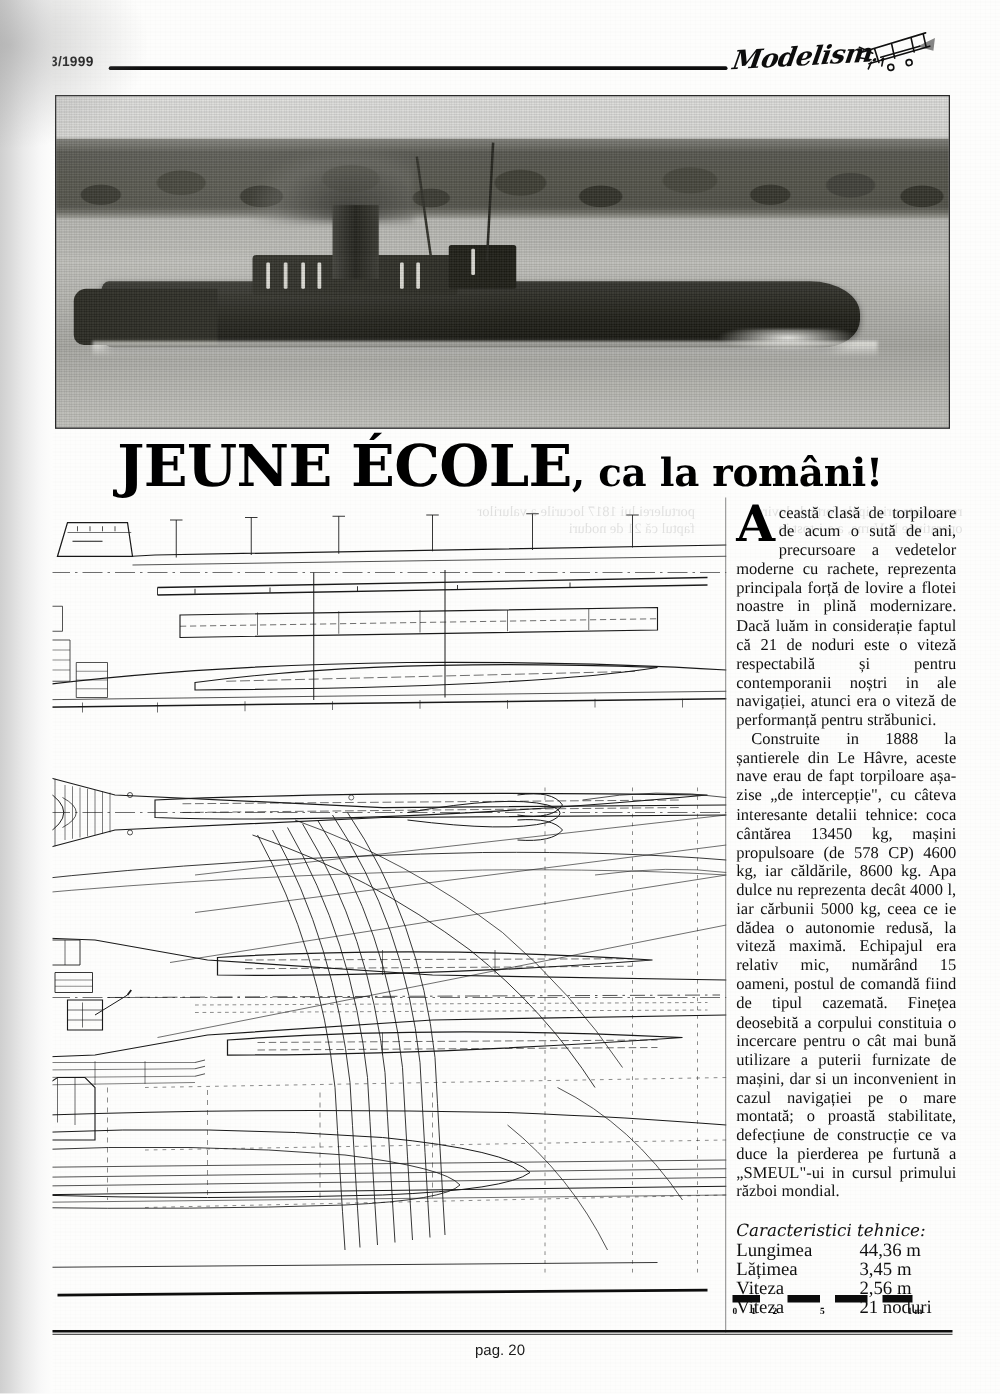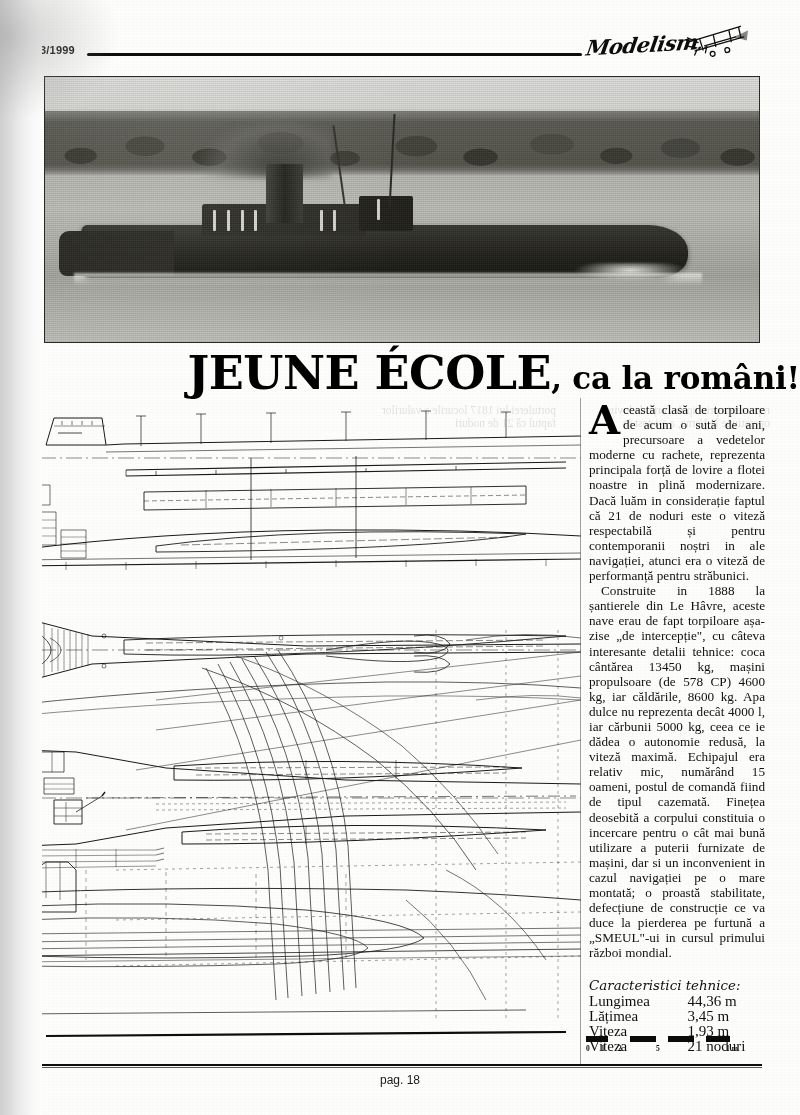--- a/index.html
+++ b/index.html
@@ -222,21 +222,21 @@
     left: 74%; width: 16%;
     top: 70%; height: 7%;
     background: radial-gradient(ellipse at 50% 40%, rgba(250,250,246,.9), rgba(255,255,255,0) 70%);
     filter: blur(1px);
   }
 
   
   .main-title {
     position: absolute;
     left: 0; right: 0; top: 346px;
-    text-align: right;
+    text-align: center;
     white-space: nowrap;
   }
   .title-main {
     font-family: "DejaVu Serif", serif;
     font-weight: bold;
     font-size: 46px;
     letter-spacing: -.5px;
     color: #000;
   }
   .title-sub {
@@ -601,21 +601,21 @@
           <tr>
         <td class="k">Lungimea</td>
         <td>44,36 m</td>
       </tr>
       <tr>
         <td class="k">Lățimea</td>
         <td>3,45 m</td>
       </tr>
       <tr>
         <td class="k">Viteza</td>
-        <td>1,93 m</td>
+        <td>2,56 m</td>
       </tr>
       <tr>
         <td class="k">Viteza</td>
         <td>21 noduri</td>
       </tr>
     </tbody>
       </table>
 
   </div>
 
@@ -626,18 +626,18 @@
     <div class="seg" style="left:120px;width:24px;"></div>
     <div class="tick" style="left:0px;">0</div>
     <div class="tick" style="left:15px;">1</div>
     <div class="tick" style="left:32px;">2</div>
     <div class="tick" style="left:70px;">5</div>
     <div class="tick" style="left:140px;">1 m</div>
   </div>
 
   <div class="footer-rule"></div>
   <div class="footer-rule thin"></div>
-  <div class="page-num">pag. 18</div>
+  <div class="page-num">pag. 20</div>
 
   <div class="grain"></div>
   <div class="scan-shadow"></div>
   <div class="scan-shadow-top"></div>
 </div>
 
 </body></html>

